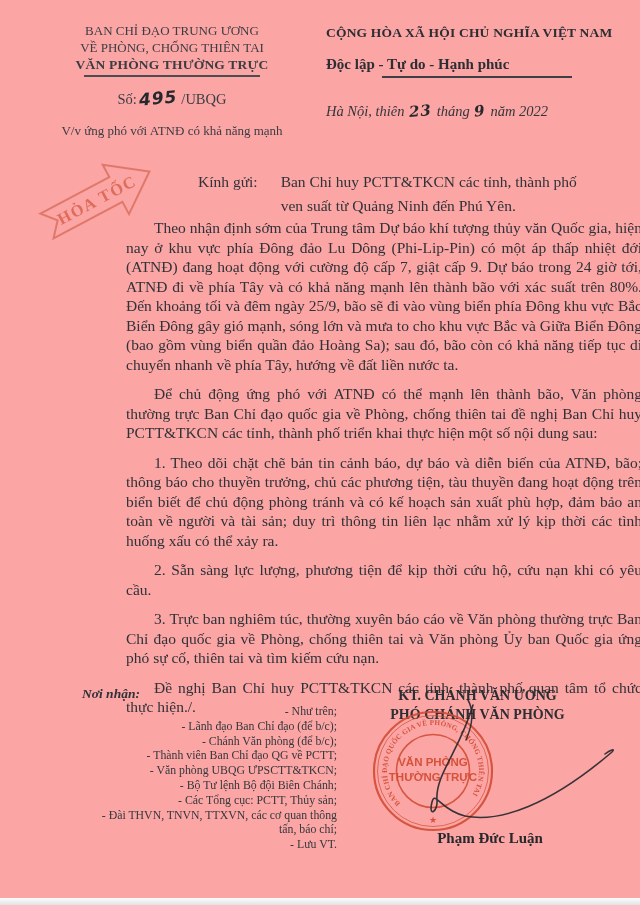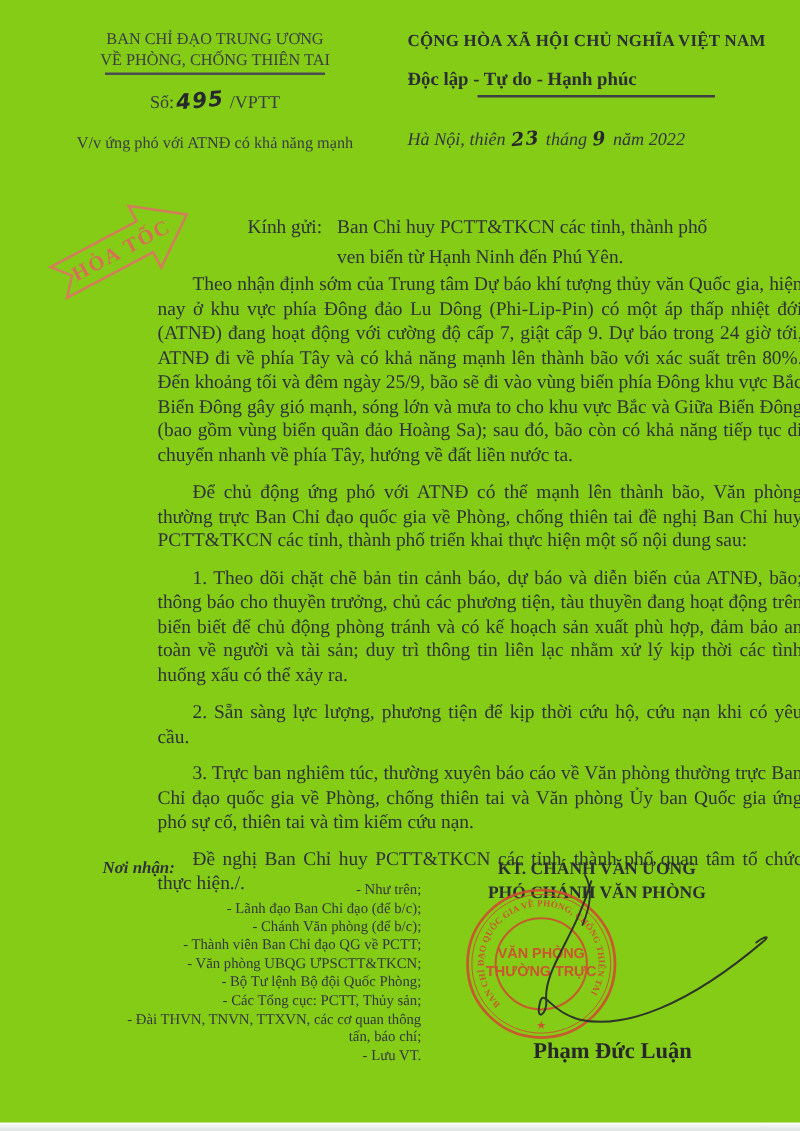--- a/index.html
+++ b/index.html
@@ -1,19 +1,19 @@
 <!DOCTYPE html>
 <html><head>
 <meta charset="utf-8">
 <style>
   * { margin:0; padding:0; box-sizing:border-box; }
   body { background:#888; display:flex; justify-content:center; }
   .page {
     position:relative; width:640px; height:905px;
-    background:#84cc16;
+    background:#fca5a5;
     font-family:"Liberation Serif", serif;
     color:#31343a; overflow:hidden;
   }
   
   .hdr-left {
     position:absolute; left:38px; top:22px; width:268px;
     text-align:center; font-size:13px; line-height:17px; color:#3a3d42;
   }
   .hdr-left .org3 { font-weight:bold; font-size:13.5px; letter-spacing:.2px; }
   .hdr-underline { width:176px; height:1.5px; background:#4a4d52; margin:2px auto 0; }
@@ -34,21 +34,21 @@
   .nat-underline { width:190px; height:1.5px; background:#3c3f44; margin:3px auto 0; }
   .date-line { margin-top:24px; font-style:italic; font-size:14.5px; color:#33363b; }
   .date-line .handnum { font-size:15px; font-family:"DejaVu Serif", serif; margin:0 1px; }
 
   
   .hoatoc { position:absolute; left:33px; top:148px; width:140px; height:105px; }
 
   
   .recipient {
     position:absolute; left:198px; top:170px;
-    font-size:15.5px; line-height:24px; display:flex; gap:12px; color:#2f3237;
+    font-size:15.5px; line-height:24px; display:flex; gap:23px; color:#2f3237;
   }
 
   
   .body-text {
     position:absolute; left:82px; top:218px; width:516px;
     font-size:15.5px; line-height:19.5px; text-align:justify; color:#2f3237;margin-left:44px;
   }
   .body-text p { text-indent:28px; margin-bottom:10px; }
 
   
@@ -61,38 +61,39 @@
     font-size:11.8px; line-height:14.8px; color:#34373c;text-align:right;
   }
   .signer-titles {
     position:absolute; left:335px; top:686px; width:285px;
     text-align:center; font-weight:bold; font-size:14px; line-height:19px; color:#2b2e33;
   }
   .stamp-svg { position:absolute; left:363px; top:701px; width:140px; height:140px; }
   .signature-svg { position:absolute; left:380px; top:690px; width:240px; height:150px; }
   .signer-name {
     position:absolute; left:350px; top:830px; width:280px;
-    text-align:center; font-weight:bold; font-size:18px; color:#26282c;
+    text-align:center; font-weight:bold; font-size:15px; color:#26282c;
   }
   .scan-edge {
     position:absolute; left:0; bottom:0; width:640px; height:7px;
     background:linear-gradient(#fdfdfc, #dfe3e2);
   }
 </style>
 </head>
 <body>
 
 <div class="page">
 
   <div class="hdr-left">
     <div>BAN CHỈ ĐẠO TRUNG ƯƠNG</div>
     <div>VỀ PHÒNG, CHỐNG THIÊN TAI</div>
+    <div class="org3">VĂN PHÒNG THƯỜNG TRỰC</div>
     <div class="hdr-underline"></div>
     <div class="so-line">
-      <span>Số:</span><span class="handnum">495</span><span>/VPTT</span>
+      <span>Số:</span><span class="handnum">495</span><span>/UBQG</span>
     </div>
     <div class="subject">
       <div>V/v ứng phó với ATNĐ có khả năng mạnh</div>
     </div>
   </div>
 
   <div class="hdr-right">
     <div class="nat1">CỘNG HÒA XÃ HỘI CHỦ NGHĨA VIỆT NAM</div>
     <div class="nat2">Độc lập - Tự do - Hạnh phúc</div>
     <div class="nat-underline"></div>
@@ -109,41 +110,41 @@
     <g transform="translate(14,78) rotate(-28)">
       <path d="M 0,-14 L 78,-14 L 78,-28 L 116,0 L 78,28 L 78,14 L 0,14 L 12,0 Z" fill="none" stroke="#dd7363" stroke-width="2" opacity="0.9"></path>
       <text x="13" y="6" font-family="Liberation Serif, serif" font-weight="bold" font-size="16.5" letter-spacing="1.5" fill="#dd6a58" opacity="0.95">HỎA TỐC</text>
     </g>
   </svg>
 
   <div class="recipient">
     <div>Kính gửi:</div>
     <div>
       <div>Ban Chỉ huy PCTT&amp;TKCN các tỉnh, thành phố</div>
-      <div>ven biển từ Hạnh Ninh đến Phú Yên.</div>
+      <div>ven suất từ Quảng Ninh đến Phú Yên.</div>
     </div>
   </div>
 
   <div class="body-text">
     <p>Theo nhận định sớm của Trung tâm Dự báo khí tượng thủy văn Quốc gia, hiện nay ở khu vực phía Đông đảo Lu Dông (Phi-Lip-Pin) có một áp thấp nhiệt đới (ATNĐ) đang hoạt động với cường độ cấp 7, giật cấp 9. Dự báo trong 24 giờ tới, ATNĐ đi về phía Tây và có khả năng mạnh lên thành bão với xác suất trên 80%. Đến khoảng tối và đêm ngày 25/9, bão sẽ đi vào vùng biển phía Đông khu vực Bắc Biển Đông gây gió mạnh, sóng lớn và mưa to cho khu vực Bắc và Giữa Biển Đông (bao gồm vùng biển quần đảo Hoàng Sa); sau đó, bão còn có khả năng tiếp tục di chuyển nhanh về phía Tây, hướng về đất liền nước ta.</p>
     <p>Để chủ động ứng phó với ATNĐ có thể mạnh lên thành bão, Văn phòng thường trực Ban Chỉ đạo quốc gia về Phòng, chống thiên tai đề nghị Ban Chỉ huy PCTT&amp;TKCN các tỉnh, thành phố triển khai thực hiện một số nội dung sau:</p>
     <p>1. Theo dõi chặt chẽ bản tin cảnh báo, dự báo và diễn biến của ATNĐ, bão; thông báo cho thuyền trưởng, chủ các phương tiện, tàu thuyền đang hoạt động trên biển biết để chủ động phòng tránh và có kế hoạch sản xuất phù hợp, đảm bảo an toàn về người và tài sản; duy trì thông tin liên lạc nhằm xử lý kịp thời các tình huống xấu có thể xảy ra.</p>
     <p>2. Sẵn sàng lực lượng, phương tiện để kịp thời cứu hộ, cứu nạn khi có yêu cầu.</p>
     <p>3. Trực ban nghiêm túc, thường xuyên báo cáo về Văn phòng thường trực Ban Chỉ đạo quốc gia về Phòng, chống thiên tai và Văn phòng Ủy ban Quốc gia ứng phó sự cố, thiên tai và tìm kiếm cứu nạn.</p>
     <p>Đề nghị Ban Chỉ huy PCTT&amp;TKCN các tỉnh, thành phố quan tâm tổ chức thực hiện./.</p>
   </div>
 
   <div class="noi-nhan-label">Nơi nhận:</div>
   <div class="noi-nhan-list">
     <div>- Như trên;</div>
     <div>- Lãnh đạo Ban Chỉ đạo (để b/c);</div>
     <div>- Chánh Văn phòng (để b/c);</div>
     <div>- Thành viên Ban Chỉ đạo QG về PCTT;</div>
     <div>- Văn phòng UBQG ƯPSCTT&amp;TKCN;</div>
-    <div>- Bộ Tư lệnh Bộ đội Quốc Phòng;</div>
+    <div>- Bộ Tư lệnh Bộ đội Biên Chánh;</div>
     <div>- Các Tổng cục: PCTT, Thủy sản;</div>
     <div>- Đài THVN, TNVN, TTXVN, các cơ quan thông tấn, báo chí;</div>
     <div>- Lưu VT.</div>
   </div>
 
   <div class="signer-titles">
     <div>KT. CHÁNH VĂN ƯƠNG</div>
     <div>PHÓ CHÁNH VĂN PHÒNG</div>
   </div>
 

